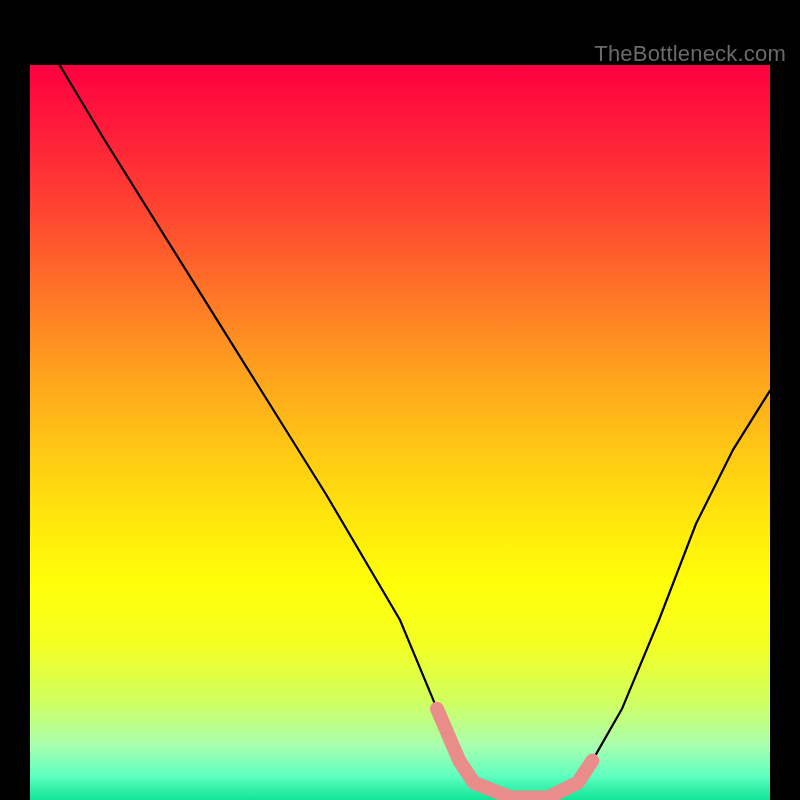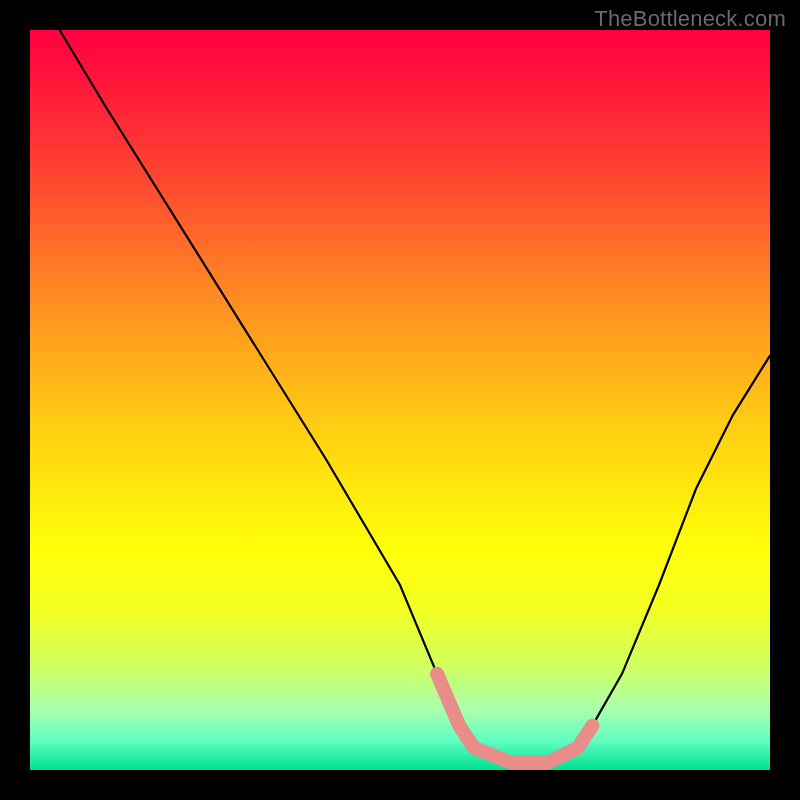--- a/index.html
+++ b/index.html
@@ -2,20 +2,21 @@
 <html><head>
 <meta charset="utf-8">
 <style>
   * { margin: 0; padding: 0; box-sizing: border-box; }
   html, body { width: 800px; height: 800px; overflow: hidden; background: #000; }
   .frame {
     position: relative;
     width: 800px;
     height: 588px;
     background: #000;
+    margin-top: 35px;
   }
   .plot-area {
     position: absolute;
     left: 30px;
     top: 30px;
     width: 740px;
     height: 740px;
     background: linear-gradient(to bottom,
       #ff0040 0%,
       #ff1a3a 8%,

